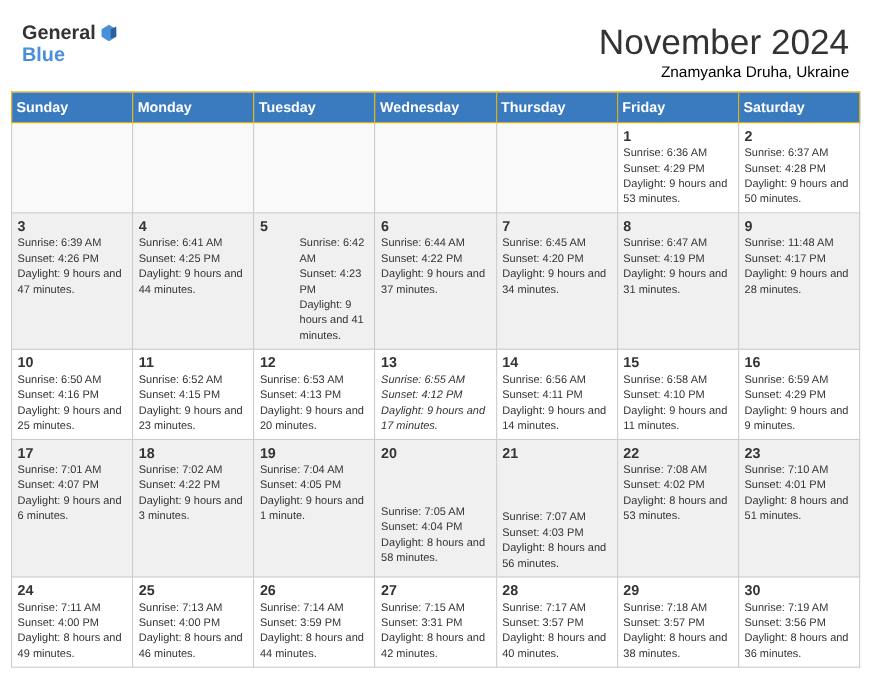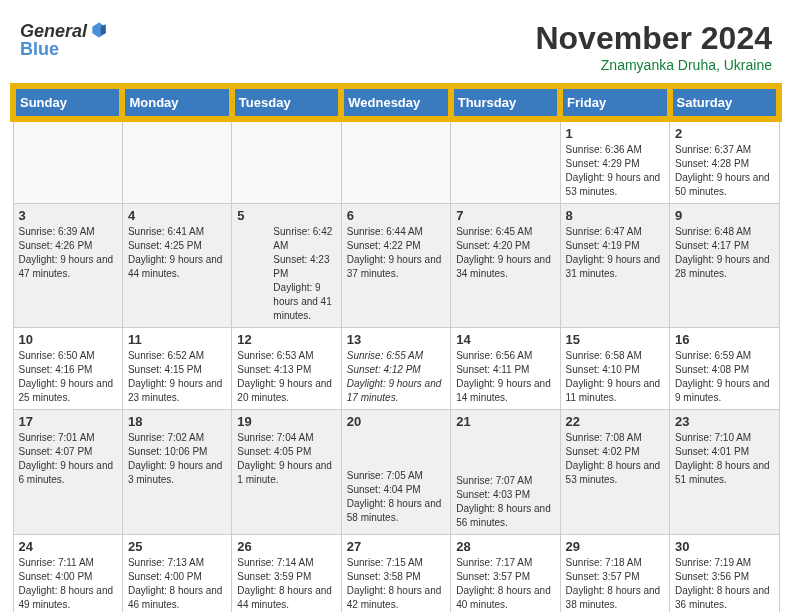--- a/index.html
+++ b/index.html
@@ -35,40 +35,40 @@
     .logo-icon {
       width: 20px;
       height: 20px;
       margin-left: 2px;
     }
     .title-block {
       text-align: right;
     }
     .month-title {
       font-size: 32px;
-      font-weight: bold;
+      font-weight: normal;
       color: #333;
     }
     .subtitle {
       font-size: 14px;
-      color: #15803d;
+      color: #000000;
     }
     .calendar {
       width: 100%;
       border-collapse: collapse;
       margin-top: 5px;
     }
     .calendar th {
       background-color: #3a7abf;
       color: #fff;
       font-size: 13px;
       font-weight: bold;
       padding: 6px 4px;
       text-align: left;
-      border: 6px solid #eab308;
+      border: 1px solid #eab308;
     }
     .calendar td {
       vertical-align: top;
       border: 1px solid #ccc;
       padding: 4px 5px;
       font-size: 10.5px;
       color: #333;
       width: calc(100% / 7);
       height: 80px;
     }
@@ -92,21 +92,21 @@
     .row-normal td {
       background-color: #fff;
     }
   </style>
 </head>
 <body>
 
 <div class="header">
   <div class="logo">
     <div>
-      <div style="display:flex;align-items:flex-end;font-style:italic;">
+      <div style="display:flex;align-items:flex-start;">
         <span class="logo-text-general">General</span>
         <svg class="logo-icon" viewBox="0 0 24 24" fill="none">
           <path d="M12 3 L20 8 L20 16 L12 21 L4 16 L4 8 Z" fill="#4a90d9"></path>
           <path d="M14 8 L20 5 L20 16 L14 18 Z" fill="#2a5f9f"></path>
         </svg>
       </div>
       <span class="logo-text-blue">Blue</span>
     </div>
   </div>
   <div class="title-block">
@@ -179,21 +179,21 @@
 Daylight: 9 hours and 34 minutes.</div>
         </td>
         <td>
           <span class="day-number">8</span>
           <div class="day-info" style="white-space: pre-line;">Sunrise: 6:47 AM
 Sunset: 4:19 PM
 Daylight: 9 hours and 31 minutes.</div>
         </td>
         <td>
           <span class="day-number">9</span>
-          <div class="day-info" style="white-space: pre-line;">Sunrise: 6:48 AM
+          <div class="day-info" style="white-space: pre-line;">Sunrise: 11:48 AM
 Sunset: 4:17 PM
 Daylight: 9 hours and 28 minutes.</div>
         </td>
       </tr>
       <tr class="row-normal">
         <td>
           <span class="day-number">10</span>
           <div class="day-info" style="white-space: pre-line;">Sunrise: 6:50 AM
 Sunset: 4:16 PM
 Daylight: 9 hours and 25 minutes.</div>
@@ -224,35 +224,35 @@
         </td>
         <td>
           <span class="day-number">15</span>
           <div class="day-info" style="white-space: pre-line;">Sunrise: 6:58 AM
 Sunset: 4:10 PM
 Daylight: 9 hours and 11 minutes.</div>
         </td>
         <td>
           <span class="day-number">16</span>
           <div class="day-info" style="white-space: pre-line;">Sunrise: 6:59 AM
-Sunset: 4:08 PM
+Sunset: 4:29 PM
 Daylight: 9 hours and 9 minutes.</div>
         </td>
       </tr>
       <tr class="row-alt">
         <td>
           <span class="day-number">17</span>
           <div class="day-info" style="white-space: pre-line;">Sunrise: 7:01 AM
 Sunset: 4:07 PM
 Daylight: 9 hours and 6 minutes.</div>
         </td>
         <td>
           <span class="day-number">18</span>
           <div class="day-info" style="white-space: pre-line;">Sunrise: 7:02 AM
-Sunset: 10:06 PM
+Sunset: 4:22 PM
 Daylight: 9 hours and 3 minutes.</div>
         </td>
         <td>
           <span class="day-number">19</span>
           <div class="day-info" style="white-space: pre-line;">Sunrise: 7:04 AM
 Sunset: 4:05 PM
 Daylight: 9 hours and 1 minute.</div>
         </td>
         <td>
           <span class="day-number">20</span>
@@ -294,21 +294,21 @@
         </td>
         <td>
           <span class="day-number">26</span>
           <div class="day-info" style="white-space: pre-line;">Sunrise: 7:14 AM
 Sunset: 3:59 PM
 Daylight: 8 hours and 44 minutes.</div>
         </td>
         <td>
           <span class="day-number">27</span>
           <div class="day-info" style="white-space: pre-line;">Sunrise: 7:15 AM
-Sunset: 3:58 PM
+Sunset: 3:31 PM
 Daylight: 8 hours and 42 minutes.</div>
         </td>
         <td>
           <span class="day-number">28</span>
           <div class="day-info" style="white-space: pre-line;">Sunrise: 7:17 AM
 Sunset: 3:57 PM
 Daylight: 8 hours and 40 minutes.</div>
         </td>
         <td>
           <span class="day-number">29</span>

